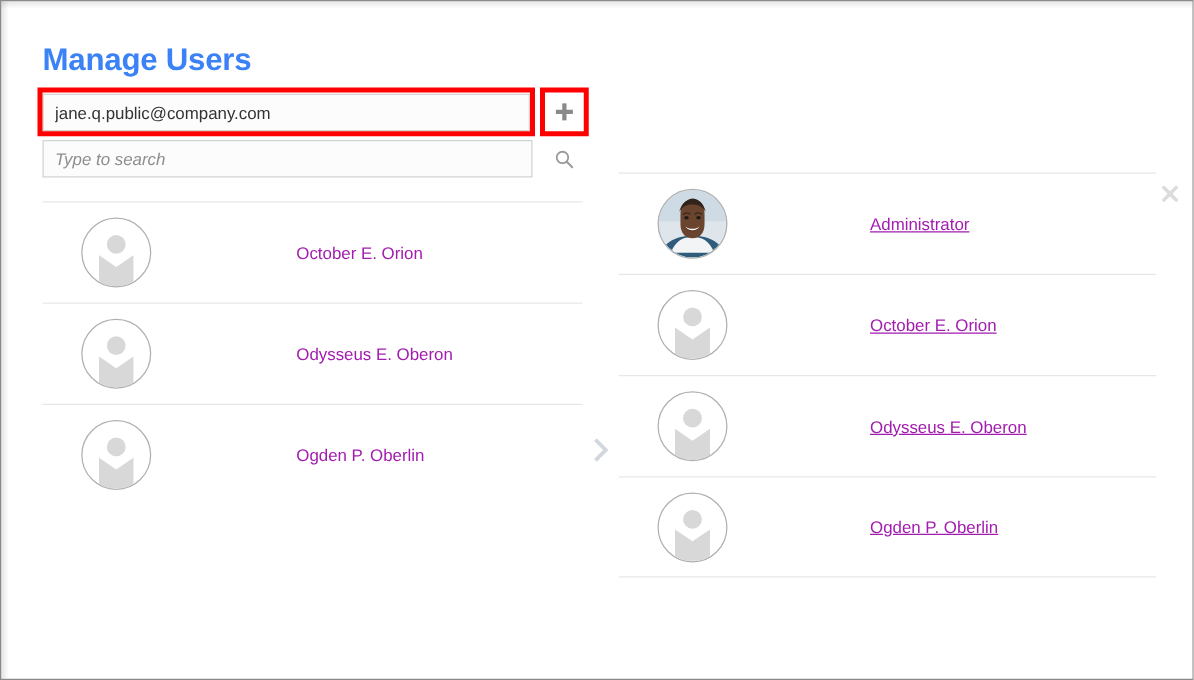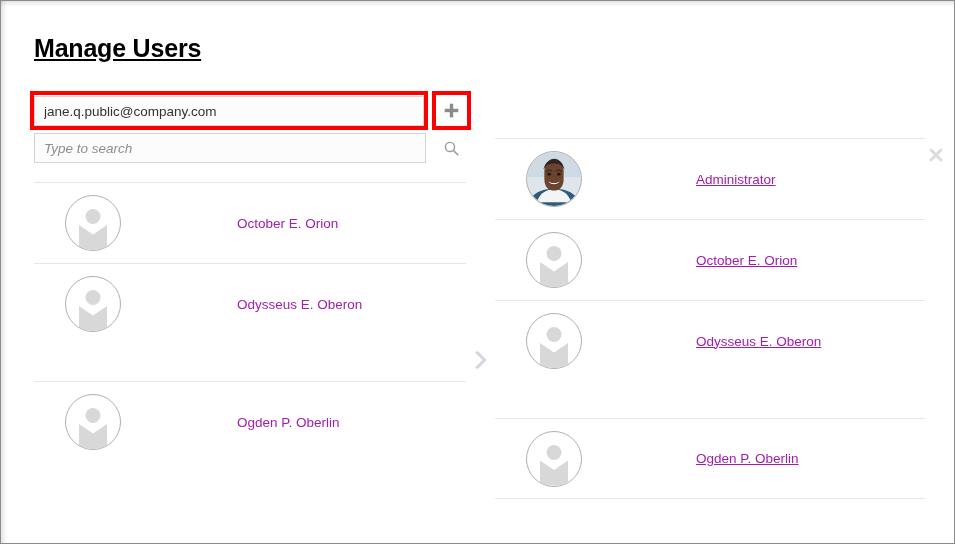--- a/index.html
+++ b/index.html
@@ -36,24 +36,23 @@
     z-index: 40;
   }
 
   
   .page-title {
     position: absolute;
     left: 33px;
     top: 33px;
     font-size: 25px;
     font-weight: bold;
-    color: #000000;
+    color: #3b82f6;
     letter-spacing: -0.2px;
     white-space: nowrap;
-    text-decoration: underline;
   }
 
   
   .toolbar {
     position: absolute;
     right: 29px;
     top: 34px;
     display: flex;
     align-items: center;
     gap: 10px;
@@ -77,21 +76,21 @@
     cursor: pointer;
     line-height: 26px;
     text-align: center;
     box-sizing: border-box;
   }
 
   
   .panel-left {
     position: absolute;
     left: 33px;
-    top: 95px;
+    top: 74px;
     width: 432px;
   }
   .panel-right {
     position: absolute;
     left: 494px;
     top: 85px;
     width: 430px;
   }
 
   
@@ -188,21 +187,21 @@
 
   .user-row {
     display: flex;
     align-items: center;
     height: 81px;
     border-top: 1px solid #e7e7e7;
     box-sizing: border-box;
     cursor: pointer;
     position: relative;
   }
-  .user-row:last-child { border-bottom: 1px solid #e7e7e7; margin-top: 37px; }
+  .user-row:last-child { border-bottom: 1px solid #e7e7e7; }
   .panel-left .user-row:last-child { border-bottom: none; }
 
   .avatar {
     width: 56px;
     height: 56px;
     border-radius: 50%;
     border: 1px solid #b0b0b0;
     background: #ffffff;
     margin-left: 31px;
     flex: 0 0 auto;

